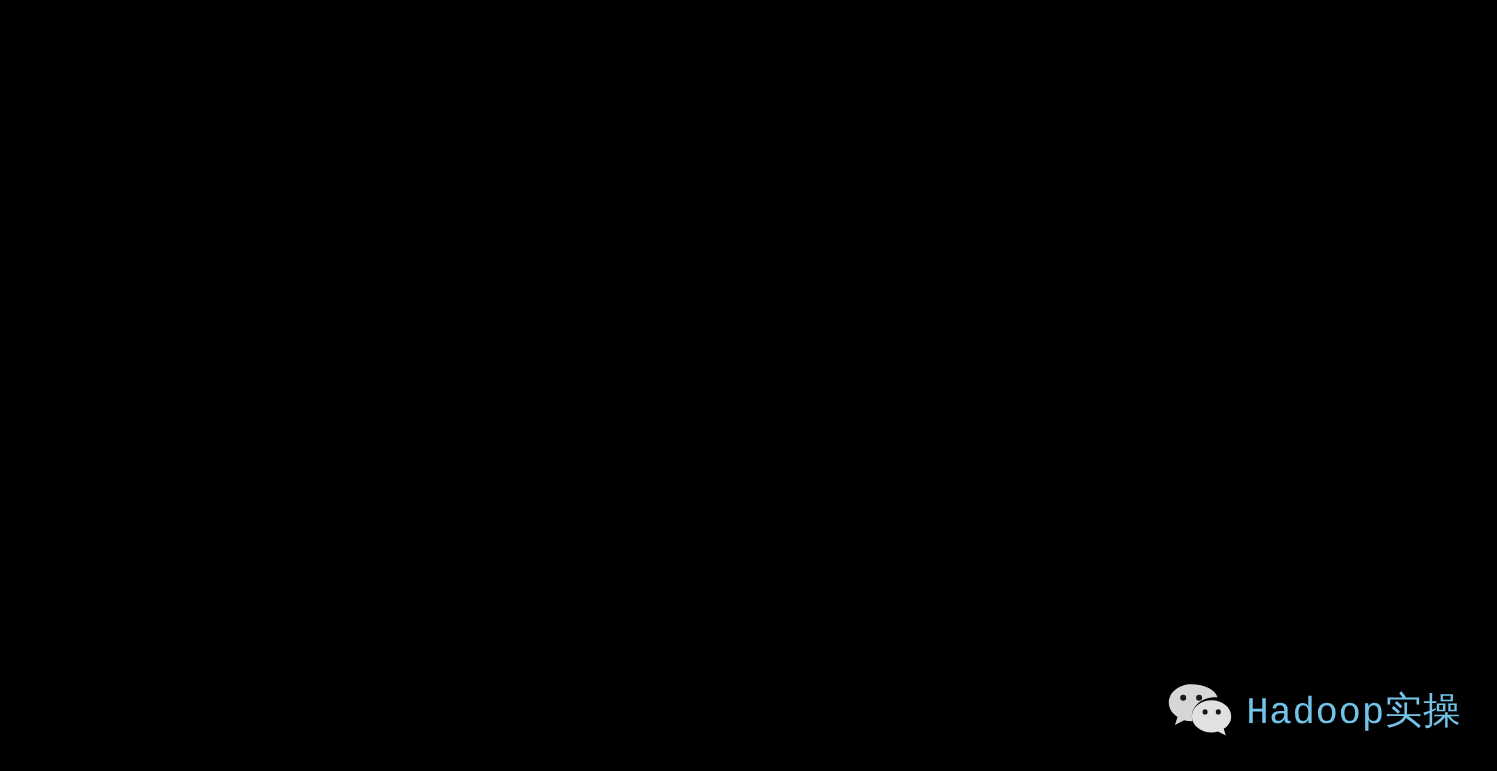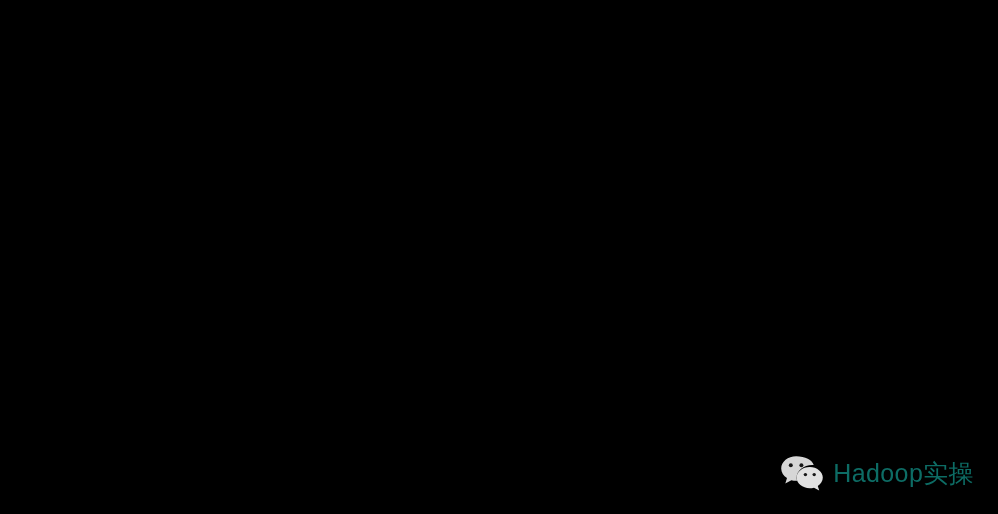--- a/index.html
+++ b/index.html
@@ -54,22 +54,22 @@
   #watermark {
     position: absolute;
     right: 24px;
     bottom: 22px;
     display: flex;
     align-items: center;
     gap: 9px;
     opacity: 0.92;
   }
   #watermark .wm-text {
-    color: #0f766e;
-    font-family: Liberation Sans, sans-serif;
+    color: #7dd3fc;
+    font-family: Liberation Mono, monospace;
     font-size: 25px;
     font-weight: normal;
     letter-spacing: 0.4px;
     white-space: nowrap;
   }
   #watermark svg { display: block; }
 </style>
 </head>
 <body>
 

